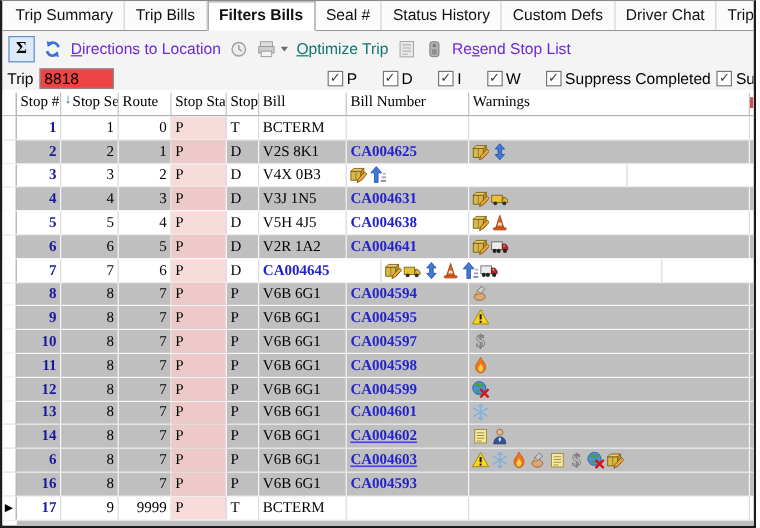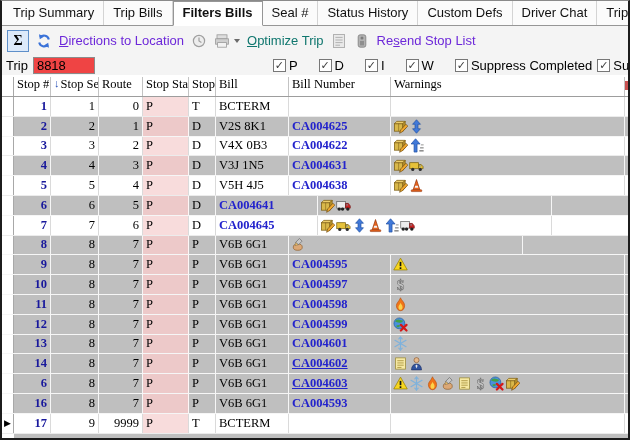--- a/index.html
+++ b/index.html
@@ -320,23 +320,20 @@
           <div class="sliver"></div>
         </div>
         <div class="row">
           <div class="gutter"></div>
           <div class="cell col-0 num stopnum">3</div>
           <div class="cell col-1 num">3</div>
           <div class="cell col-2 num">2</div>
           <div class="cell col-3 stat">P</div>
           <div class="cell col-4">D</div>
           <div class="cell col-5">V4X 0B3</div>
-          <div class="cell col-6">
-            <span class="bill">CA004622</span>
-          </div>
           <div class="cell col-7 warncell">
             <svg class="wicon" viewBox="0 0 16 16">
               <use href="#sym-cargo-edit"></use>
             </svg>
             <svg class="wicon" viewBox="0 0 16 16">
               <use href="#sym-up-arrow"></use>
             </svg>
           </div>
           <div class="sliver"></div>
         </div>
@@ -382,20 +379,21 @@
           </div>
           <div class="sliver"></div>
         </div>
         <div class="row shaded">
           <div class="gutter"></div>
           <div class="cell col-0 num stopnum">6</div>
           <div class="cell col-1 num">6</div>
           <div class="cell col-2 num">5</div>
           <div class="cell col-3 stat">P</div>
           <div class="cell col-4">D</div>
+          <div class="cell col-5">V2R 1A2</div>
           <div class="cell col-6">
             <span class="bill">CA004641</span>
           </div>
           <div class="cell col-7 warncell">
             <svg class="wicon" viewBox="0 0 16 16">
               <use href="#sym-cargo-edit"></use>
             </svg>
             <svg class="wicon" viewBox="0 0 16 16">
               <use href="#sym-truck"></use>
             </svg>
@@ -435,20 +433,23 @@
           <div class="sliver"></div>
         </div>
         <div class="row shaded">
           <div class="gutter"></div>
           <div class="cell col-0 num stopnum">8</div>
           <div class="cell col-1 num">8</div>
           <div class="cell col-2 num">7</div>
           <div class="cell col-3 stat">P</div>
           <div class="cell col-4">P</div>
           <div class="cell col-5">V6B 6G1</div>
+          <div class="cell col-6">
+            <span class="bill">CA004594</span>
+          </div>
           <div class="cell col-7 warncell">
             <svg class="wicon" viewBox="0 0 16 16">
               <use href="#sym-signature"></use>
             </svg>
           </div>
           <div class="sliver"></div>
         </div>
         <div class="row shaded">
           <div class="gutter"></div>
           <div class="cell col-0 num stopnum">9</div>

